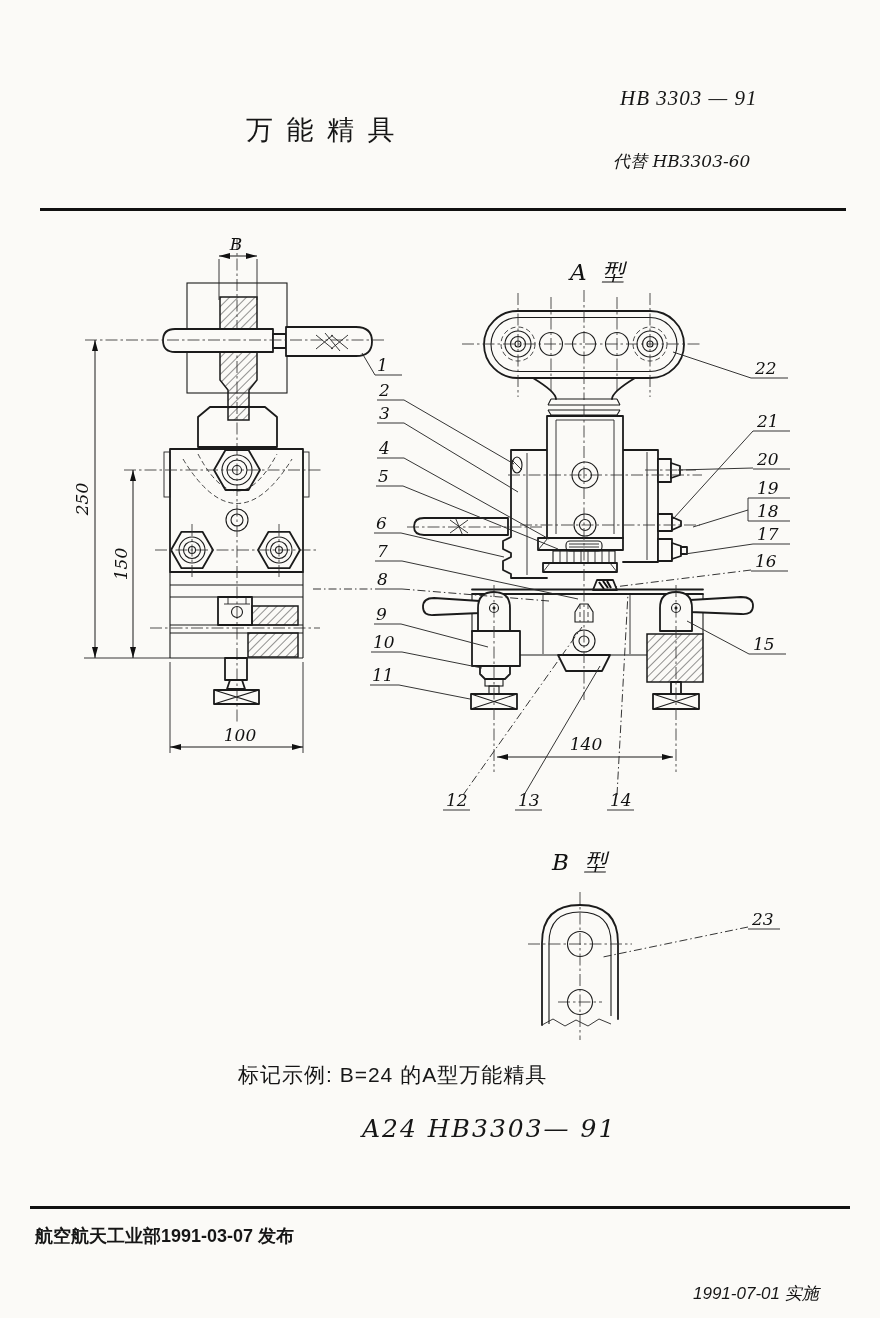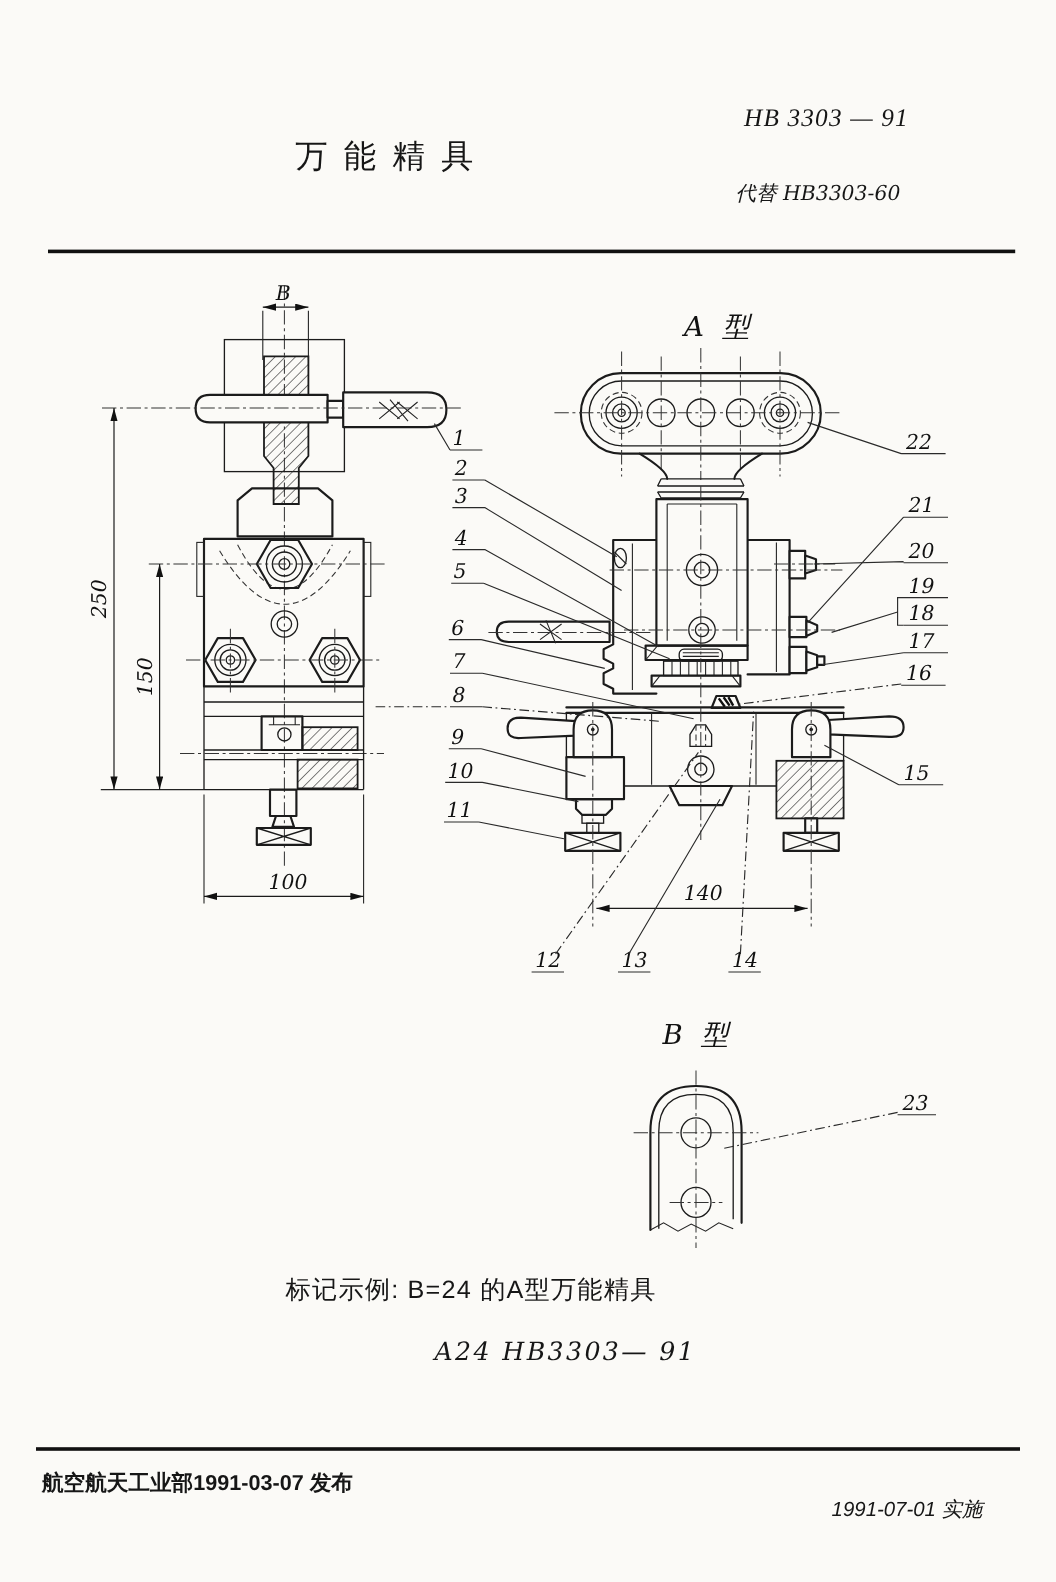--- a/index.html
+++ b/index.html
@@ -5,23 +5,23 @@
   html,body{margin:0;padding:0;background:#e8e6e1;}
   .page{position:relative;width:880px;height:1318px;background:#fbfaf7;margin:0 auto;
         font-family:"Liberation Sans",sans-serif;color:#161616;overflow:hidden;}
   .abs{position:absolute;white-space:nowrap;}
   .hdr{left:118px;top:30px;font-size:21px;font-weight:bold;letter-spacing:1px;}
   .ttl{left:246px;top:112px;font-size:27px;letter-spacing:3px;font-weight:500;}
   .stdno{left:620px;top:86px;font-size:21px;font-style:italic;font-family:Liberation Serif, serif;letter-spacing:1px;}
   .repl{left:613px;top:150px;font-size:17px;font-style:italic;font-family:"DejaVu Serif",serif;}
   .rule{position:absolute;background:#111;}
   .ex1{left:238px;top:1013px;font-size:21px;letter-spacing:1px;margin-top:48px;}
-  .ex2{left:362px;top:1114px;font-size:21px;font-style:italic;font-family:"DejaVu Serif",serif;letter-spacing:2px;}
+  .ex2{left:362px;top:1114px;font-size:25px;font-style:italic;font-family:"DejaVu Serif",serif;letter-spacing:2px;}
   .ftl{left:35px;top:1224px;font-size:18px;font-weight:bold;}
-  .ftr{left:693px;top:1246px;font-size:17px;font-style:italic;}
+  .ftr{left:693px;top:1282px;font-size:17px;font-style:italic;}
   svg{position:absolute;left:0;top:0;}
   .s2{stroke:#1b1b1b;stroke-width:1.8;fill:none;stroke-linejoin:round;stroke-linecap:round;}
   .sf{stroke:#1b1b1b;stroke-width:1.8;fill:#fbfaf7;stroke-linejoin:round;}
   .s1{stroke:#1b1b1b;stroke-width:1.1;fill:none;}
   .th{stroke:#222;stroke-width:0.9;fill:none;}
   .ch{stroke:#333;stroke-width:0.85;fill:none;stroke-dasharray:12 3 2.5 3;}
   .dsh{stroke:#333;stroke-width:0.9;fill:none;stroke-dasharray:5 3;}
   .ld{stroke:#2a2a2a;stroke-width:0.95;fill:none;}
   .ldd{stroke:#2a2a2a;stroke-width:0.95;fill:none;stroke-dasharray:8 3 1.5 3;}
   .ht{fill:url(#hatch);stroke:#1b1b1b;stroke-width:1.5;}

